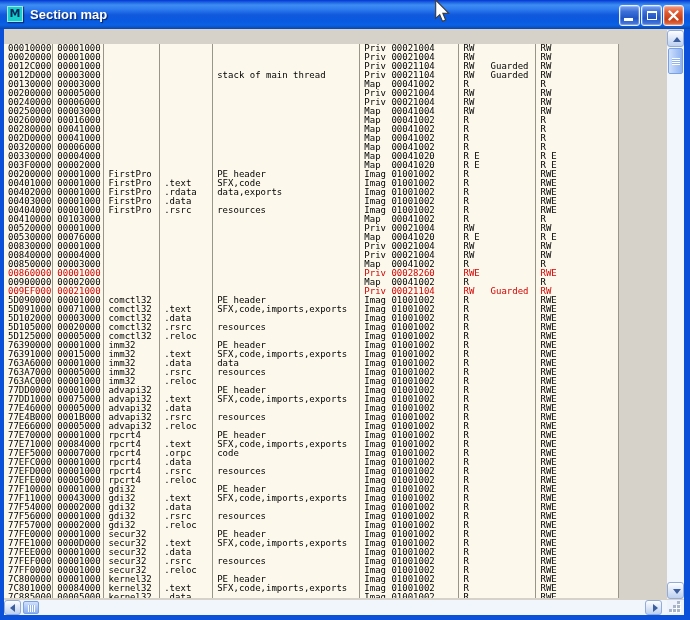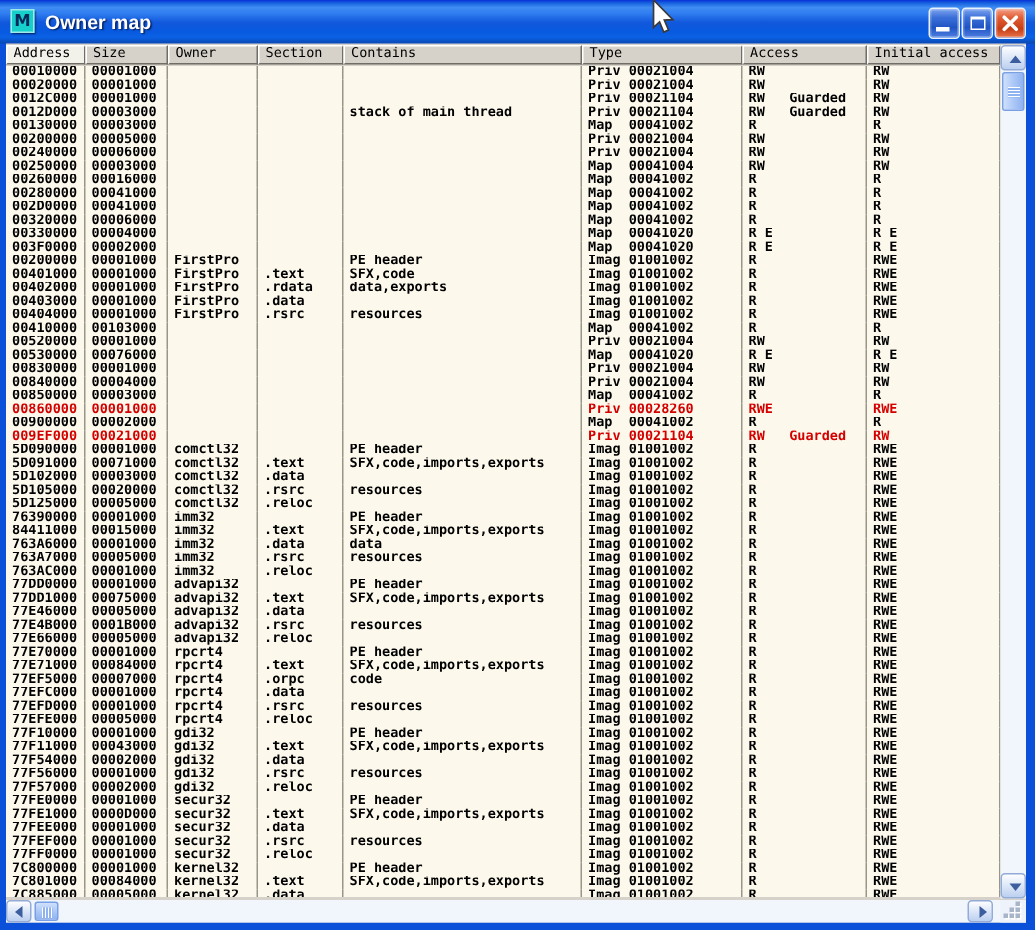--- a/index.html
+++ b/index.html
@@ -21,21 +21,21 @@
   .btn-max{right:28px;background:linear-gradient(to bottom,#7da4ee 0%,#3b6fd8 30%,#2054c4 65%,#4e7fe0 100%);}
   .btn-close{right:6px;background:linear-gradient(to bottom,#f3a088 0%,#e25e35 30%,#c63d14 70%,#e8744c 100%);}
   .glyph-min{position:absolute;left:4px;bottom:4px;width:9px;height:3px;background:#fff;}
   .glyph-max{position:absolute;left:5px;top:5px;width:10px;height:9px;border:1px solid #fff;border-top:2px solid #fff;}
   
   .content{position:absolute;left:4px;top:29px;width:680px;height:586px;background:#d6d2c9;}
   .colhead{position:absolute;left:0;top:1px;width:663px;height:13px;display:flex;}
   .hcell{height:13px;background:#d6d2c9;border:1px solid;border-color:#ffffff #6f6d65 #6f6d65 #ffffff;
     font-size:9px;line-height:11px;color:#000;padding-left:4px;white-space:pre;overflow:hidden;}
   .hsel{background:#f2f1ea;}
-  .tbody{position:absolute;left:0;top:15px;width:663px;height:554px;background:#fcf9ec;overflow:hidden;font-weight:bold;}
+  .tbody{position:absolute;left:0;top:15px;width:615px;height:554px;background:#fcf9ec;overflow:hidden;}
   .trow{display:flex;height:9px;}
   .tcell{height:9px;font-size:9px;line-height:9px;color:#000;padding-left:4px;
     white-space:pre;overflow:hidden;border-right:1px solid #989688;}
   .trow.red .tcell{color:#d40000;}
   .c0{width:53px}.c1{width:55px}.c2{width:60px}.c3{width:57px}
   .c4{width:159px}.c5{width:107px}.c6{width:83px}.c7{width:89px}
   
   .vscroll{position:absolute;left:663px;top:1px;width:17px;height:569px;background:#f1f5fc;}
   .hscroll{position:absolute;left:0;top:571px;width:680px;height:15px;background:#f1f5fc;}
   .sbtn{position:absolute;background:linear-gradient(to bottom,#fdfeff 0%,#d6e2f6 60%,#bcd0f0 100%);
@@ -61,45 +61,35 @@
   
   .cursor{position:absolute;left:433px;top:0;z-index:50;}
 </style>
 </head>
 <body>
 
 <div class="window">
 
   <div class="titlebar">
     <div class="app-icon">M</div>
-    <div class="title-text">Owner map</div>
+    <div class="title-text">Section map</div>
     <div class="winbtn btn-min">
       <span class="glyph-min"></span>
     </div>
     <div class="winbtn btn-max">
       <span class="glyph-max"></span>
     </div>
     <div class="winbtn btn-close">
       <svg width="19" height="19" viewBox="0 0 19 19" style="position:absolute;left:0;top:0">
         <path d="M5.5 5.5 L13.5 13.5 M13.5 5.5 L5.5 13.5" stroke="#ffffff" stroke-width="2.4" stroke-linecap="round"></path>
       </svg>
     </div>
   </div>
 
   <div class="content">
-    <div class="colhead" id="col-headers">
-        <div class="hcell c0 hsel">Address</div>
-        <div class="hcell c1">Size</div>
-        <div class="hcell c2">Owner</div>
-        <div class="hcell c3">Section</div>
-        <div class="hcell c4">Contains</div>
-        <div class="hcell c5">Type</div>
-        <div class="hcell c6">Access</div>
-        <div class="hcell c7">Initial access</div>
-      </div>
     <div class="tbody" id="table-body">
         <div class="trow">
           <div class="tcell c0">00010000</div>
           <div class="tcell c1">00001000</div>
           <div class="tcell c2"></div>
           <div class="tcell c3"></div>
           <div class="tcell c4"></div>
           <div class="tcell c5">Priv 00021004</div>
           <div class="tcell c6">RW</div>
           <div class="tcell c7">RW</div>
@@ -428,21 +418,21 @@
           <div class="tcell c0">76390000</div>
           <div class="tcell c1">00001000</div>
           <div class="tcell c2">imm32</div>
           <div class="tcell c3"></div>
           <div class="tcell c4">PE header</div>
           <div class="tcell c5">Imag 01001002</div>
           <div class="tcell c6">R</div>
           <div class="tcell c7">RWE</div>
         </div>
         <div class="trow">
-          <div class="tcell c0">84411000</div>
+          <div class="tcell c0">76391000</div>
           <div class="tcell c1">00015000</div>
           <div class="tcell c2">imm32</div>
           <div class="tcell c3">.text</div>
           <div class="tcell c4">SFX,code,imports,exports</div>
           <div class="tcell c5">Imag 01001002</div>
           <div class="tcell c6">R</div>
           <div class="tcell c7">RWE</div>
         </div>
         <div class="trow">
           <div class="tcell c0">763A6000</div>

